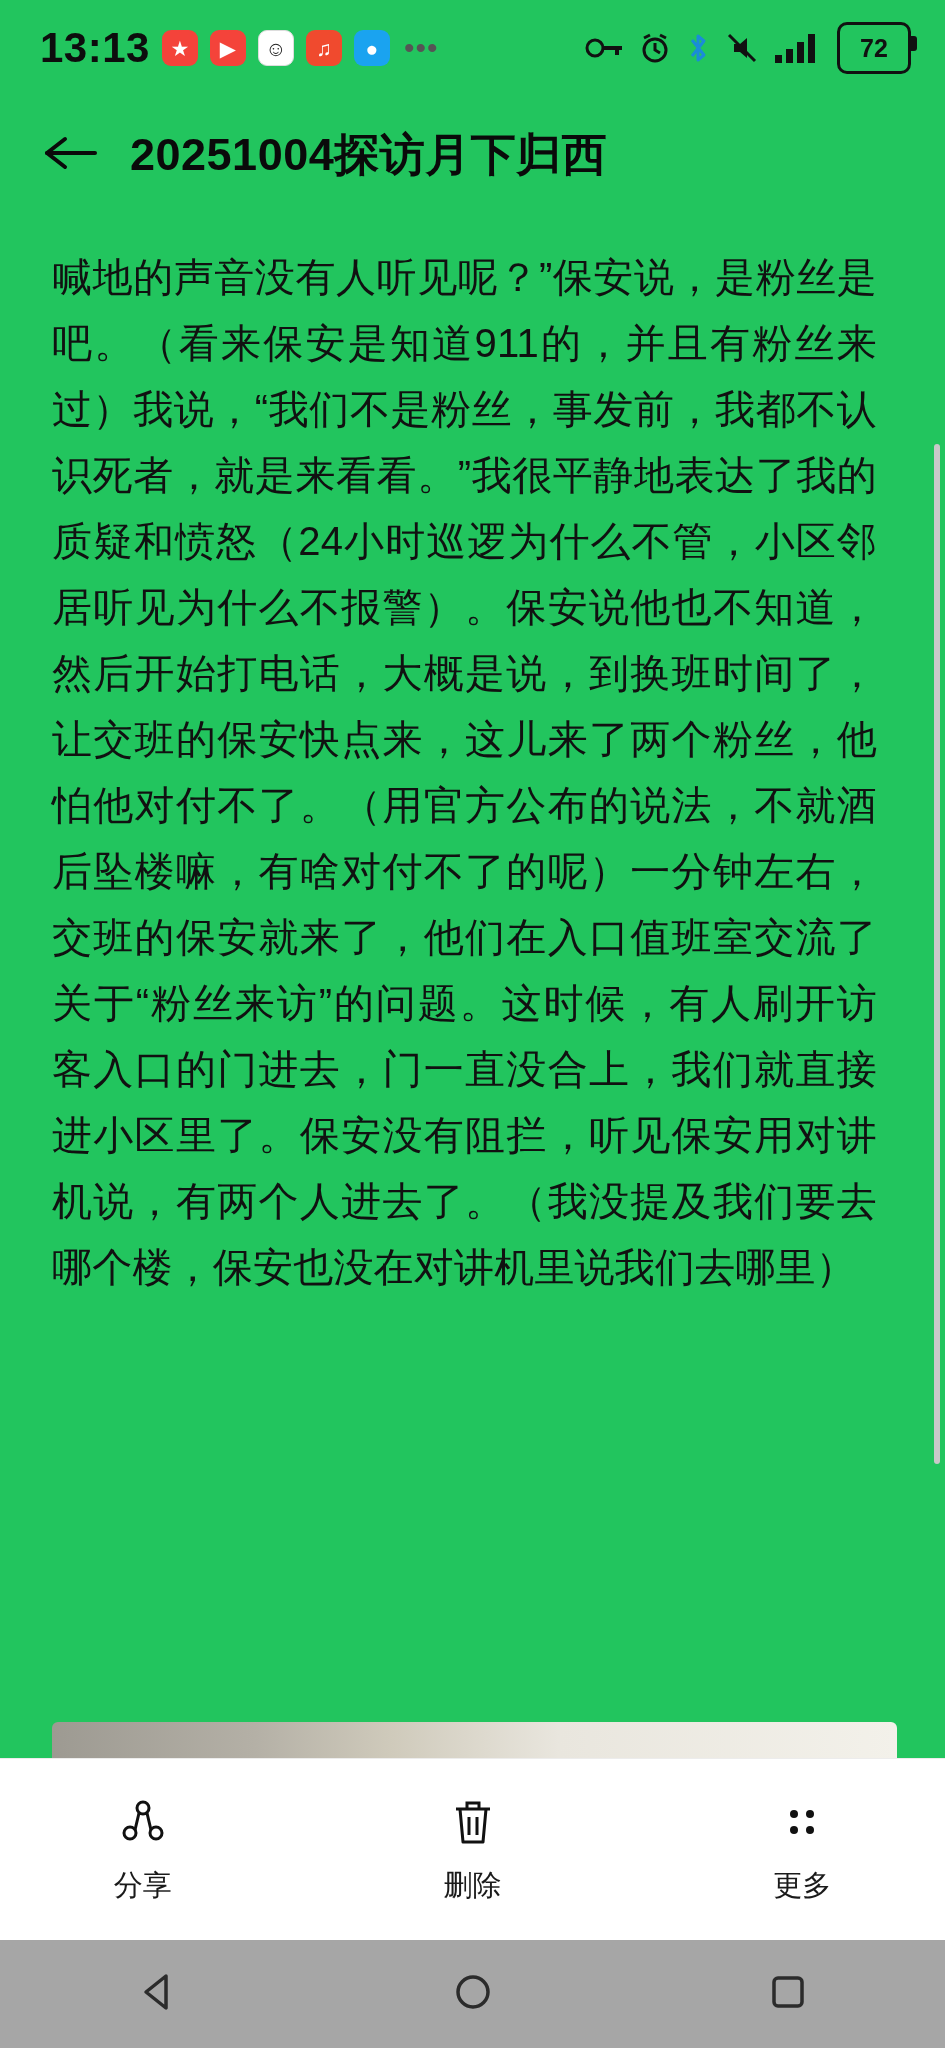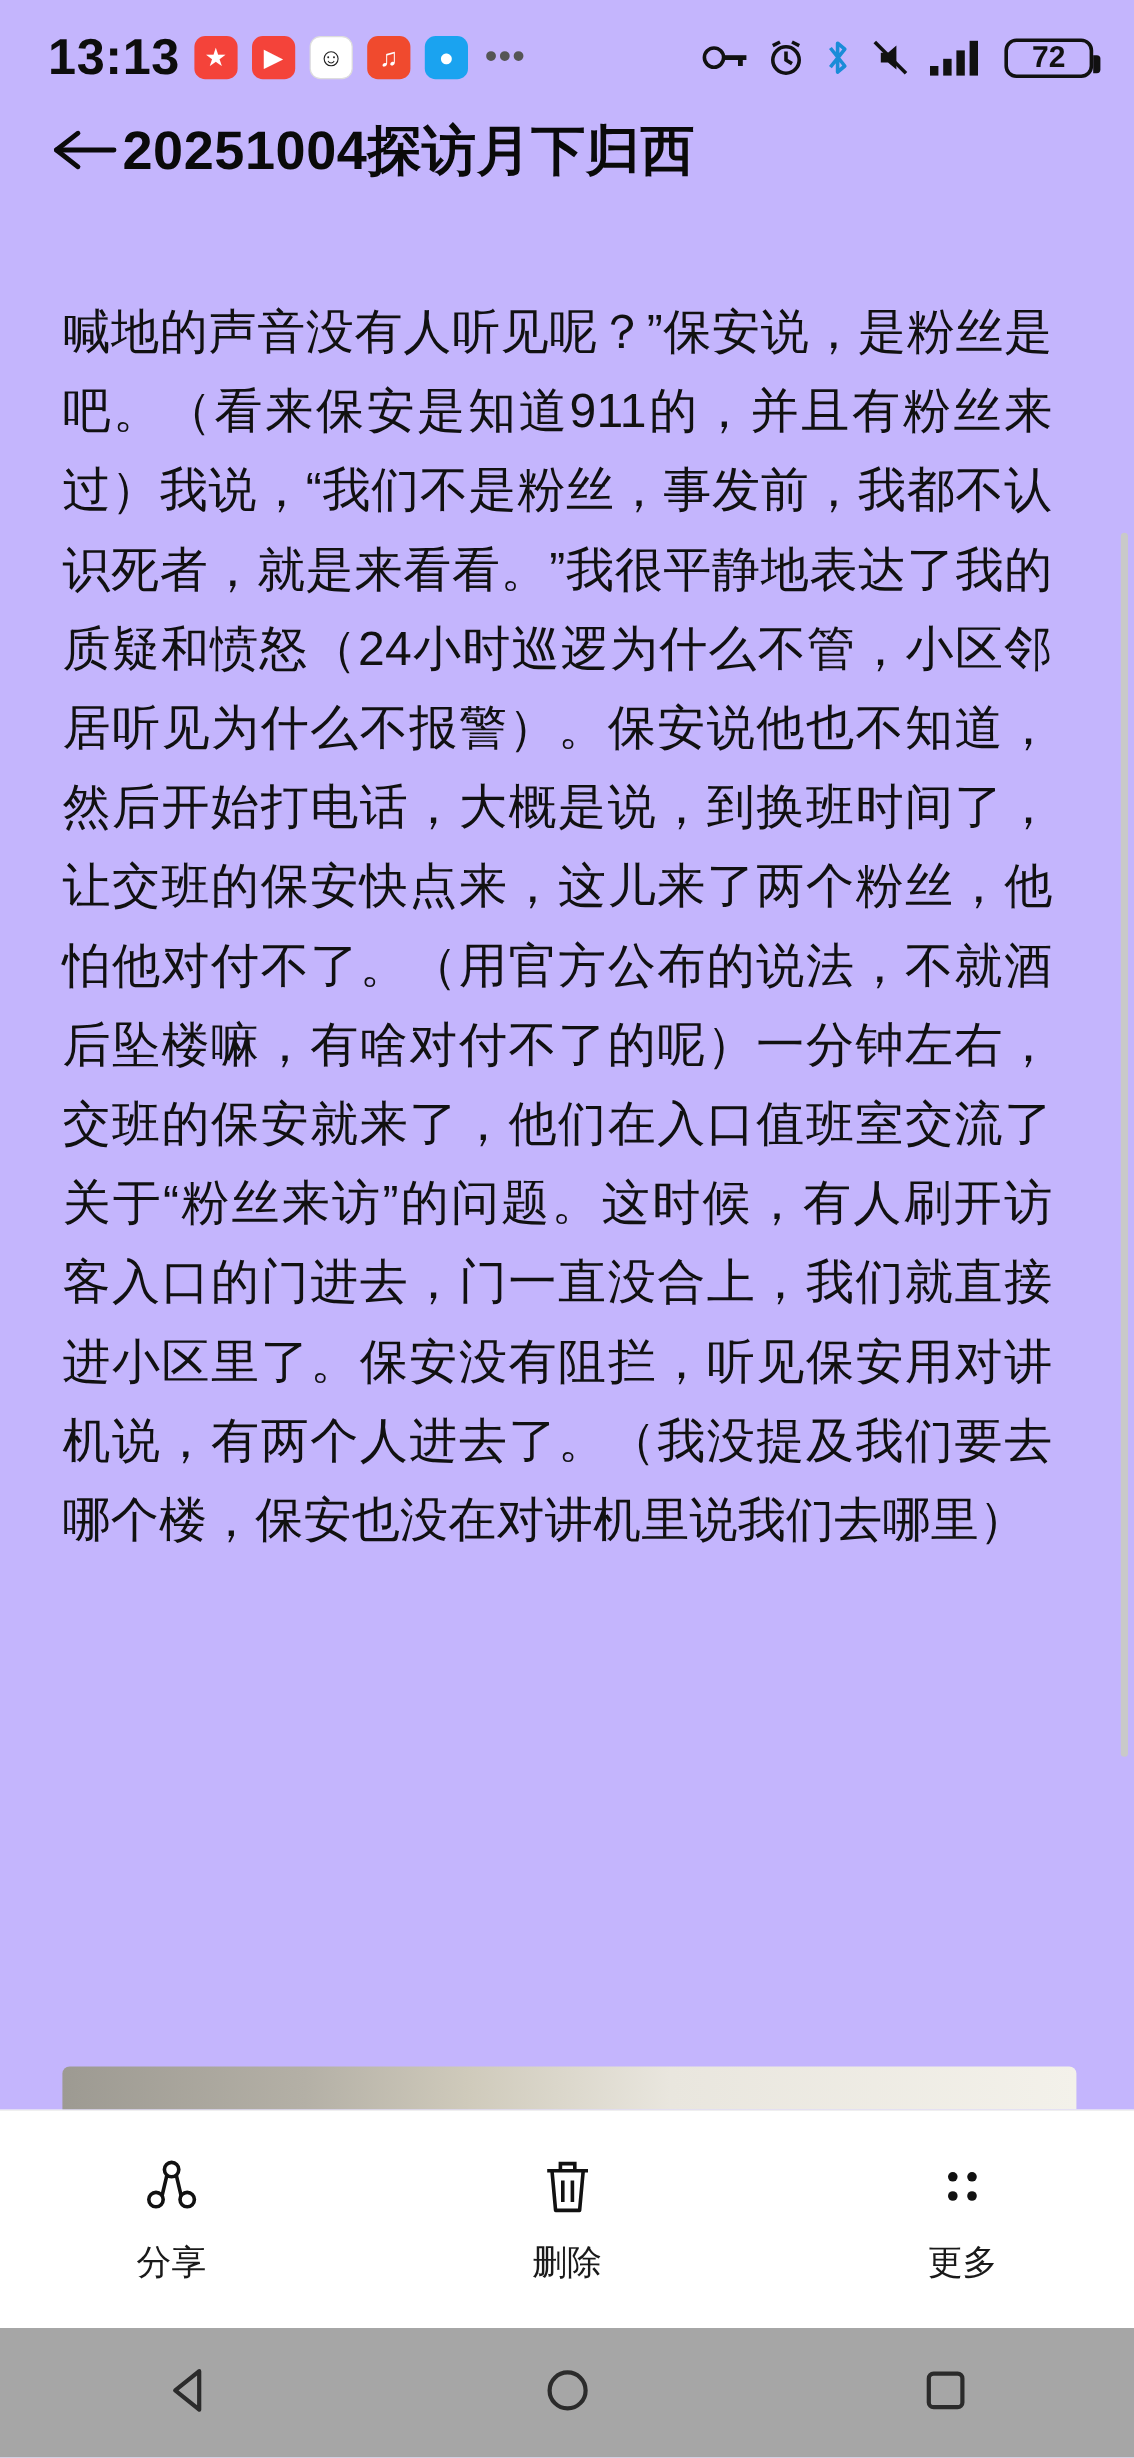--- a/index.html
+++ b/index.html
@@ -7,21 +7,21 @@
     width: 945px;
     height: 2048px;
     background: #ffffff;
     font-family: "Liberation Sans", sans-serif;
     overflow: hidden;
   }
   .phone {
     position: relative;
     width: 945px;
     height: 2048px;
-    background: #c4b5fd;
+    background: #22c55e;
     display: flex;
     flex-direction: column;
   }
 
   
   .status-bar {
     height: 96px;
     display: flex;
     align-items: center;
     justify-content: space-between;
@@ -63,21 +63,21 @@
     margin-left: 2px;
   }
   .status-right {
     display: flex;
     align-items: center;
     gap: 14px;
   }
   .status-right svg { display: block; }
   .battery {
     width: 74px;
-    height: 33px;
+    height: 52px;
     border: 3px solid #111;
     border-radius: 10px;
     position: relative;
     display: flex;
     align-items: center;
     justify-content: center;
   }
   .battery:after {
     content: "";
     position: absolute;
@@ -91,21 +91,23 @@
   .battery span {
     font-size: 25px;
     font-weight: bold;
     color: #111;
   }
 
   
   .title-bar {
     height: 118px;
     display: flex;
+    align-items: center;
     padding: 0 40px;
+    gap: 28px;
     flex: 0 0 auto;
   }
   .back-btn {
     width: 62px;
     height: 62px;
     display: flex;
     align-items: center;
     justify-content: center;
     cursor: pointer;
   }

